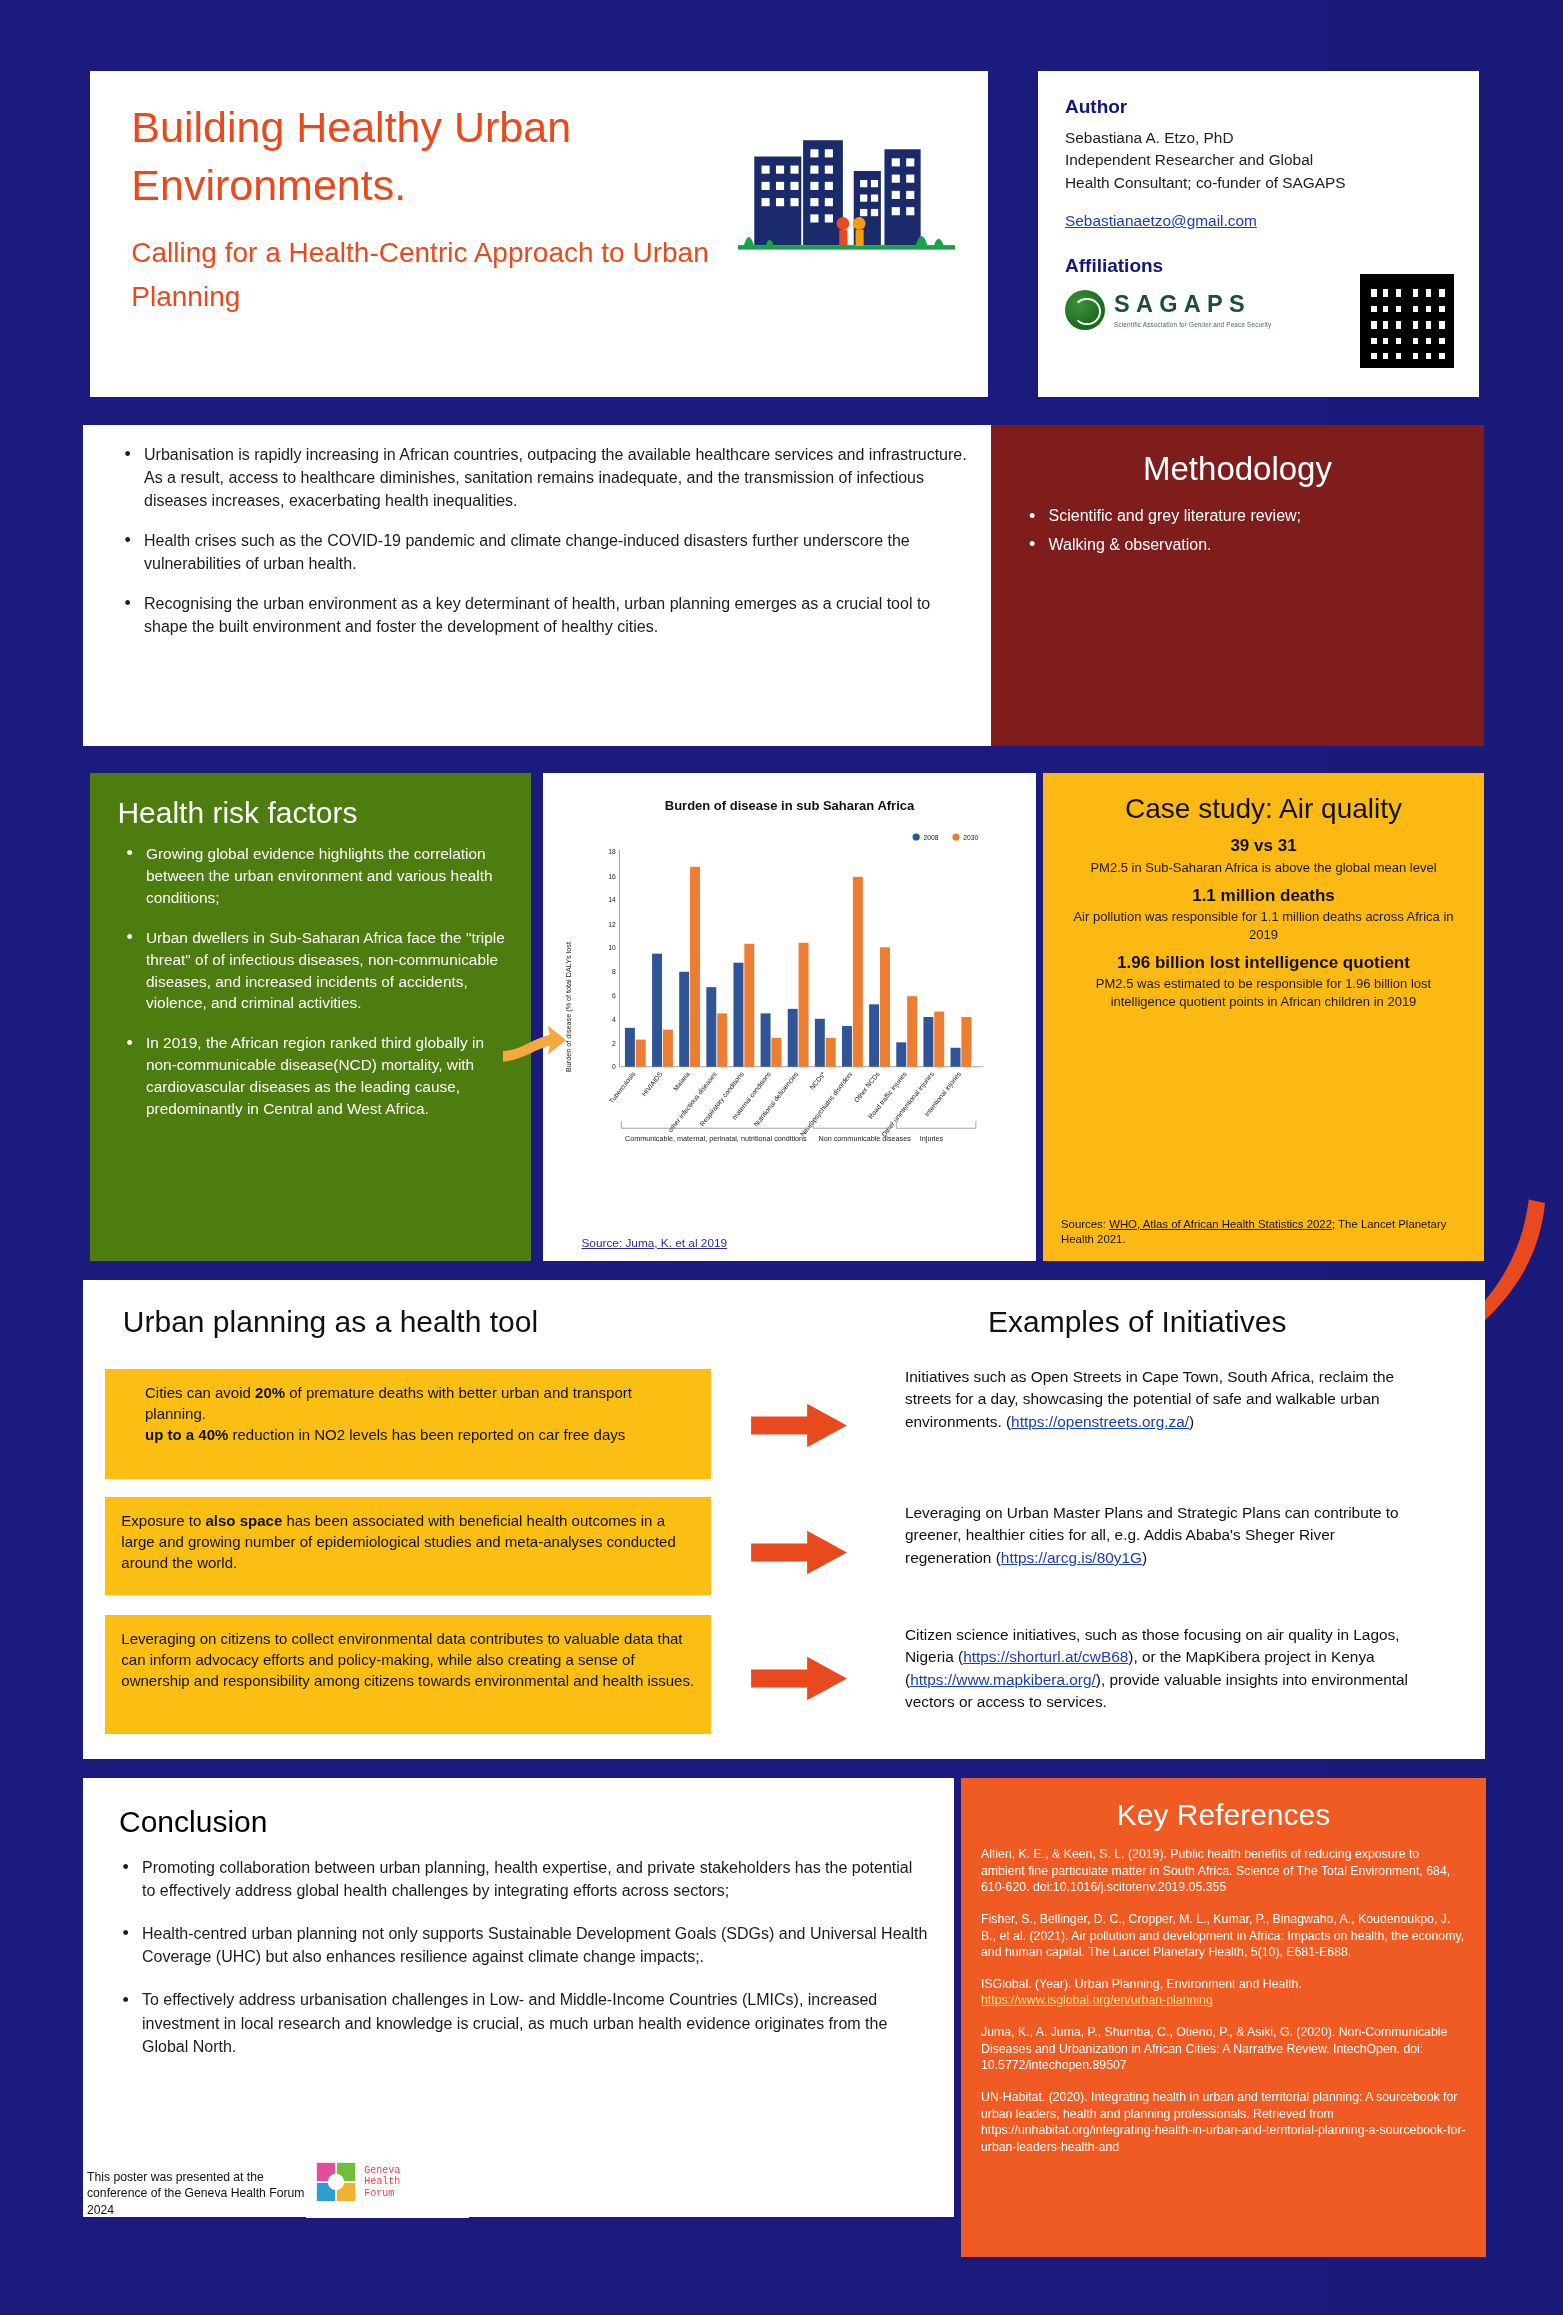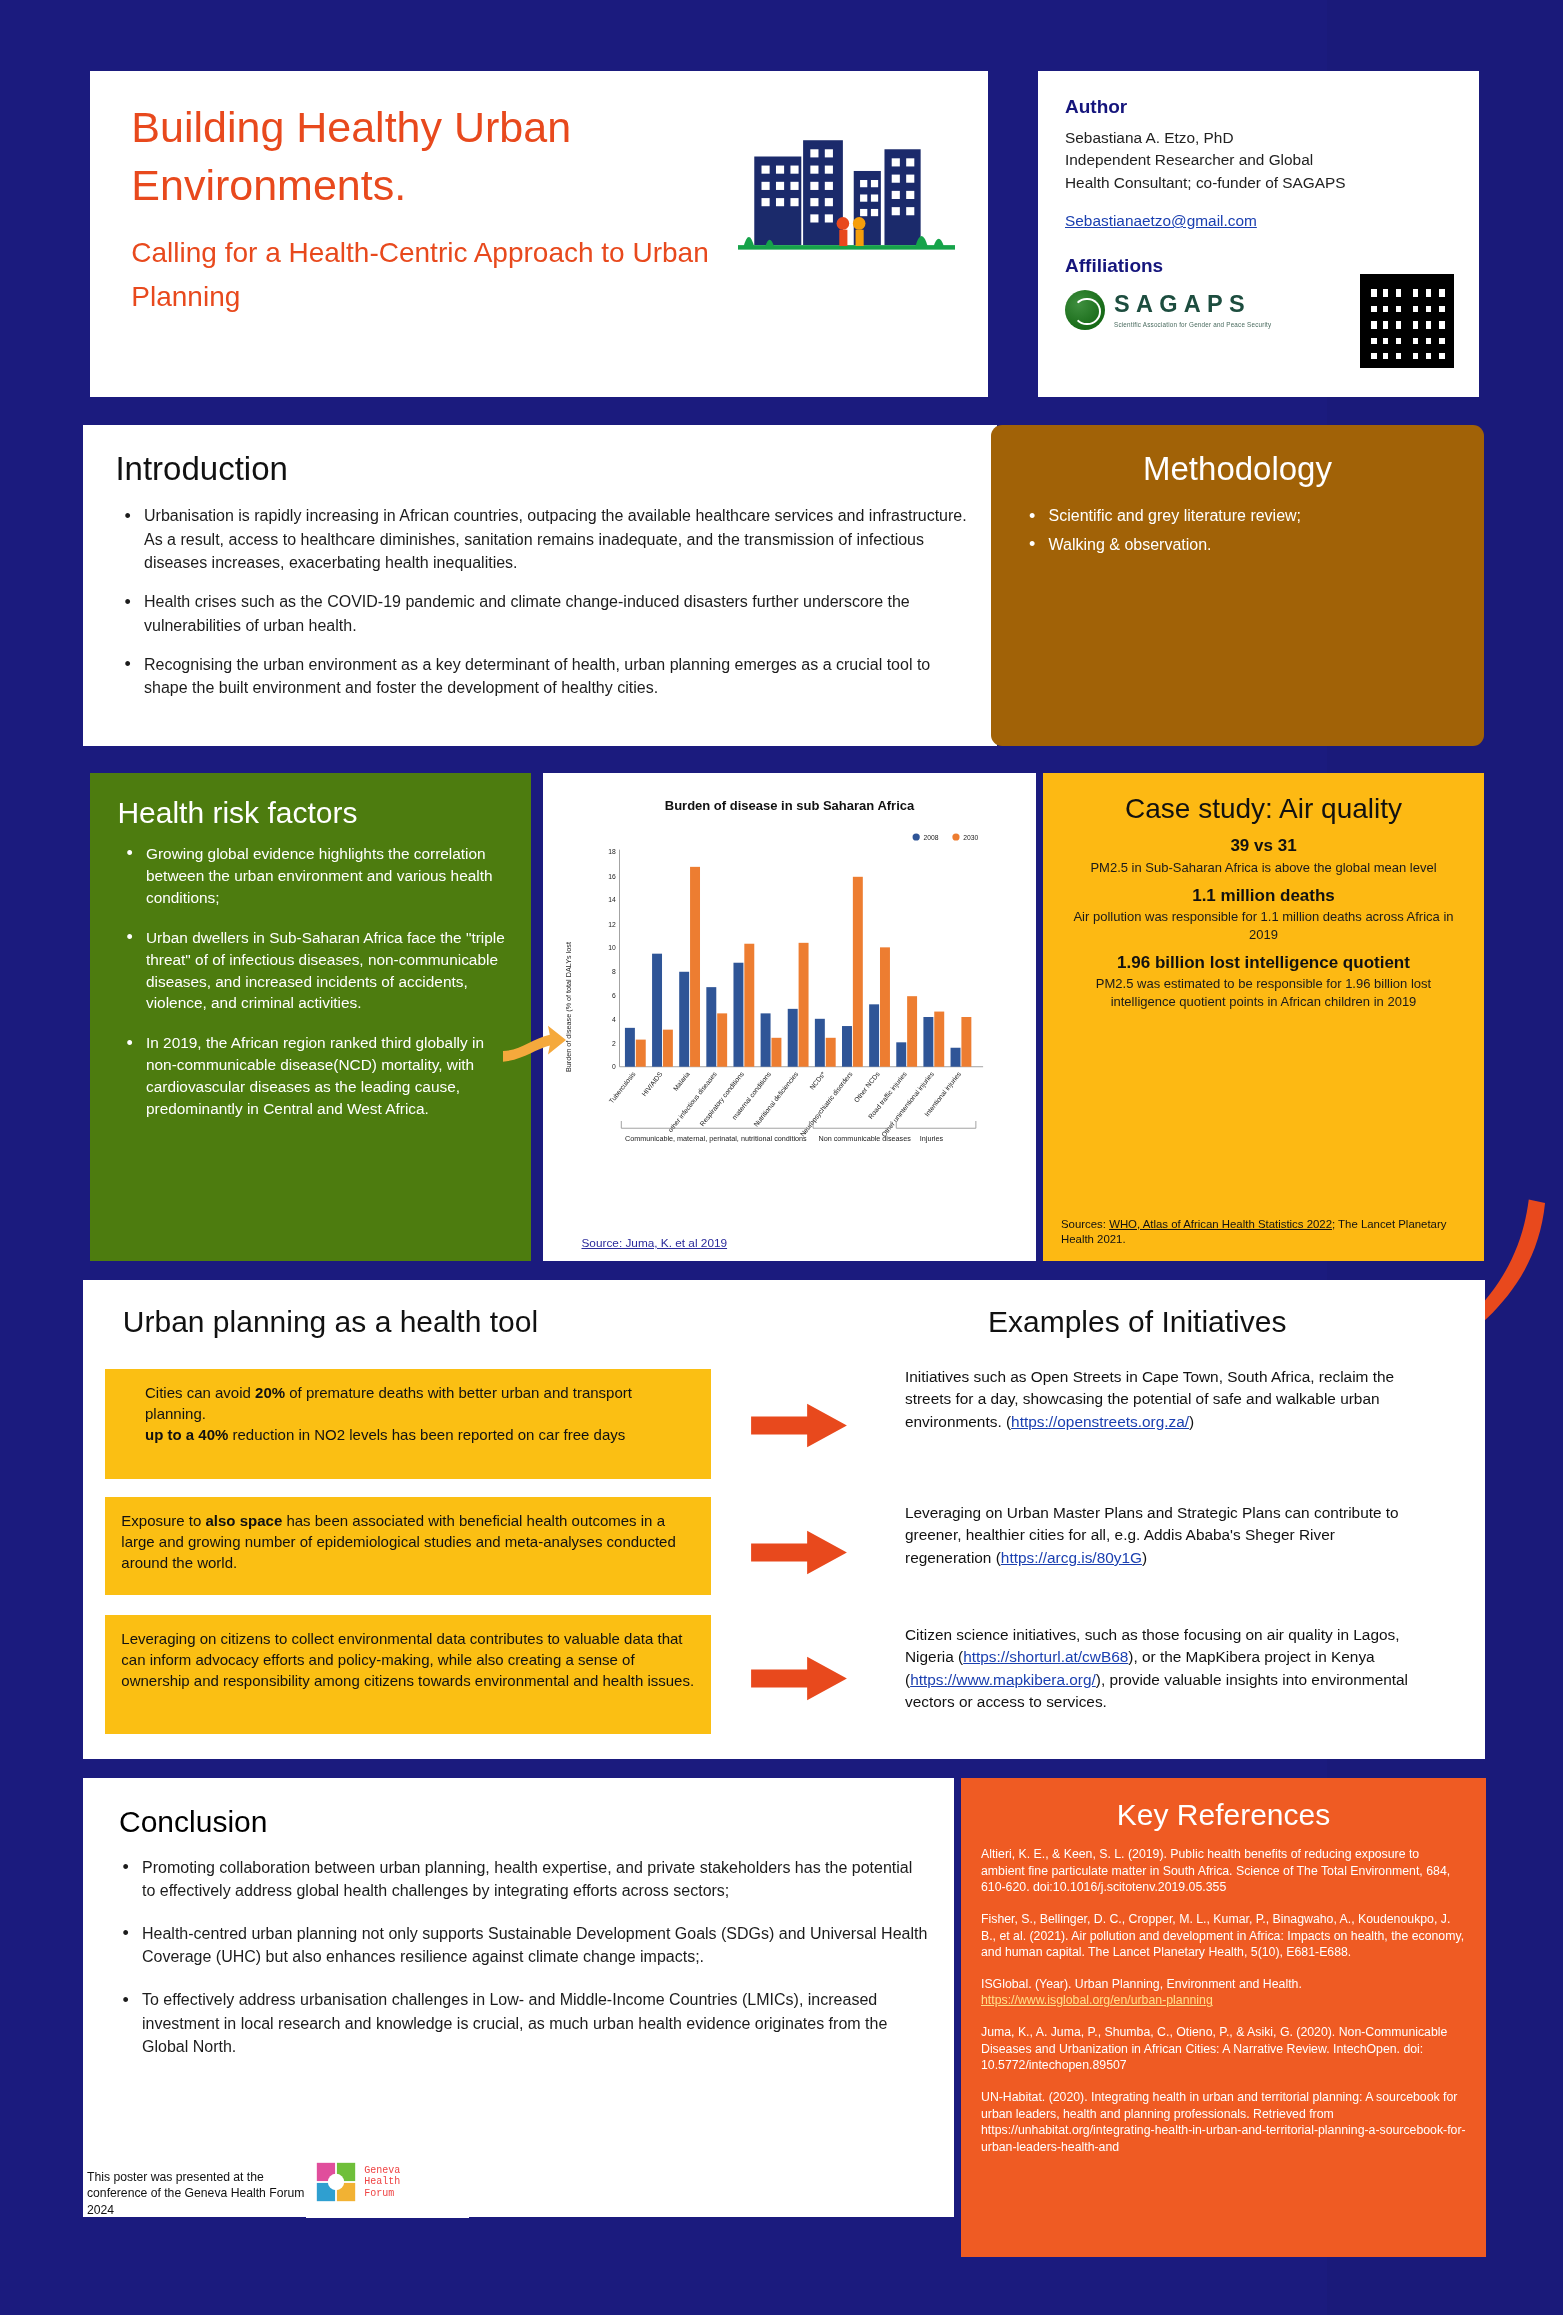--- a/index.html
+++ b/index.html
@@ -71,21 +71,21 @@
     background:
       linear-gradient(90deg,#000 0 12%,transparent 12% 18%,#000 18% 24%,transparent 24% 30%,#000 30% 38%,transparent 38% 44%,#000 44% 56%,transparent 56% 62%,#000 62% 70%,transparent 70% 76%,#000 76% 84%,transparent 84% 90%,#000 90% 100%),
       linear-gradient(0deg,#000 0 10%,transparent 10% 16%,#000 16% 26%,transparent 26% 32%,#000 32% 42%,transparent 42% 50%,#000 50% 60%,transparent 60% 66%,#000 66% 76%,transparent 76% 84%,#000 84% 100%);
     background-blend-mode: screen;
     border: 2.7px solid #fff;
   }
   
   #intro-card { left: 83px; top: 425px; width: 914px; height: 321px; padding: 18px 27px; }
   #methodology-card {
     left: 991px; top: 425px; width: 493px; height: 321px;
-    background: #a16207; padding: 18px 23.5px; border-radius: 11px;
+    background: #7f1d1d; padding: 18px 23.5px;
   }
   h2.sec { font-size: 33px; font-weight: 400; margin: 7.2px 0 16.3px 5.4px; color: #111; }
   h2.sec.light { color: #ffffff; text-align: center; margin-left: 0; }
   ul.bul { margin: 0; padding: 0 0 0 9px; list-style: none; }
   ul.bul li {
     position: relative; padding-left: 25px; margin-bottom: 16.3px;
     font-size: 16px; line-height: 1.45; color: #1c1c1c;
   }
   ul.bul li:before {
     content: "•"; position: absolute; left: 5.4px; top: -1.8px; font-size: 18px;
@@ -232,21 +232,20 @@
       <div id="sagaps-mark"></div>
       <div>
         <div id="sagaps-text">SAGAPS</div>
         <div id="sagaps-sub">Scientific Association for Gender and Peace Security</div>
       </div>
     </div>
     <div id="qr-code"></div>
   </div>
 
   <div class="card" id="intro-card">
-    <h2 class="sec">Introduction</h2>
     <ul class="bul">
       <li>Urbanisation is rapidly increasing in African countries, outpacing the available healthcare services and infrastructure. As a result, access to healthcare diminishes, sanitation remains inadequate, and the transmission of infectious diseases increases, exacerbating health inequalities.</li>
       <li>Health crises such as the COVID-19 pandemic and climate change-induced disasters further underscore the vulnerabilities of urban health.</li>
       <li>Recognising the urban environment as a key determinant of health, urban planning emerges as a crucial tool to shape the built environment and foster the development of healthy cities.</li>
     </ul>
   </div>
 
   <div class="card" id="methodology-card">
     <h2 class="sec light">Methodology</h2>
     <ul class="bul">

